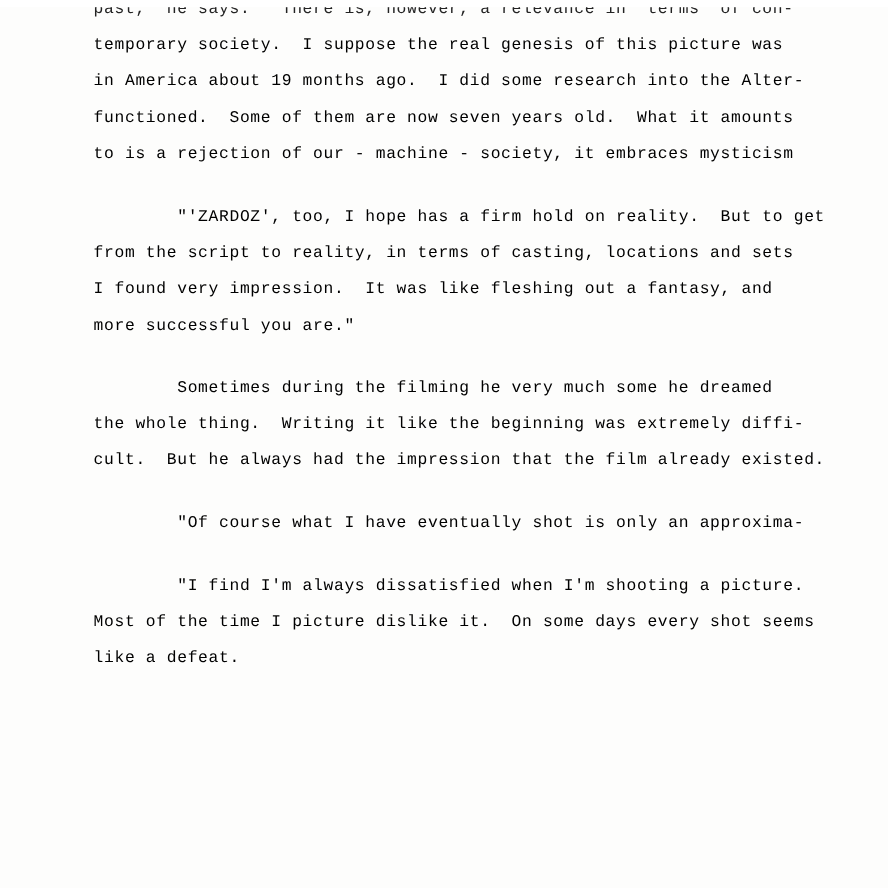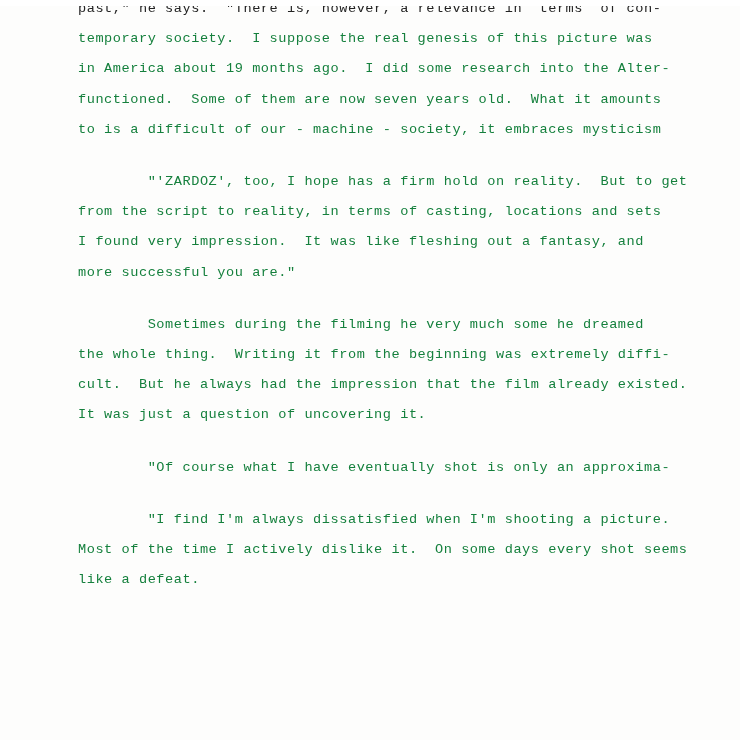--- a/index.html
+++ b/index.html
@@ -31,21 +31,21 @@
     margin: 0 0 0 0;
   }
   .para + .para {
     margin-top: 22px;
   }
   .line {
     font-family: "Liberation Mono", monospace;
     font-size: 13.6px;
     line-height: 30.2px;
     letter-spacing: 0.55px;
-    color: #15803d;
+    color: #000000;
     white-space: pre;
     margin: 0;
   }
   
   .line.clipped-top {
     color: #232323;
   }
   .topcut {
     position: absolute;
     left: 0;
@@ -59,42 +59,41 @@
 <body>
 
 <div class="page">
   <div class="typescript">
 
     <div class="para">
       <div class="line clipped-top">past," he says.  "There is, however, a relevance in  terms  of con-</div>
       <div class="line">temporary society.  I suppose the real genesis of this picture was</div>
       <div class="line">in America about 19 months ago.  I did some research into the Alter-</div>
       <div class="line">functioned.  Some of them are now seven years old.  What it amounts</div>
-      <div class="line">to is a difficult of our - machine - society, it embraces mysticism</div>
+      <div class="line">to is a rejection of our - machine - society, it embraces mysticism</div>
     </div>
 
     <div class="para">
       <div class="line">        "'ZARDOZ', too, I hope has a firm hold on reality.  But to get</div>
       <div class="line">from the script to reality, in terms of casting, locations and sets</div>
       <div class="line">I found very impression.  It was like fleshing out a fantasy, and</div>
       <div class="line">more successful you are."</div>
     </div>
 
     <div class="para">
       <div class="line">        Sometimes during the filming he very much some he dreamed</div>
-      <div class="line">the whole thing.  Writing it from the beginning was extremely diffi-</div>
+      <div class="line">the whole thing.  Writing it like the beginning was extremely diffi-</div>
       <div class="line">cult.  But he always had the impression that the film already existed.</div>
-      <div class="line">It was just a question of uncovering it.</div>
     </div>
 
     <div class="para">
       <div class="line">        "Of course what I have eventually shot is only an approxima-</div>
     </div>
 
     <div class="para">
       <div class="line">        "I find I'm always dissatisfied when I'm shooting a picture.</div>
-      <div class="line">Most of the time I actively dislike it.  On some days every shot seems</div>
+      <div class="line">Most of the time I picture dislike it.  On some days every shot seems</div>
       <div class="line">like a defeat.</div>
     </div>
 
   </div>
   <div class="topcut"></div>
 </div>
 
 </body></html>

